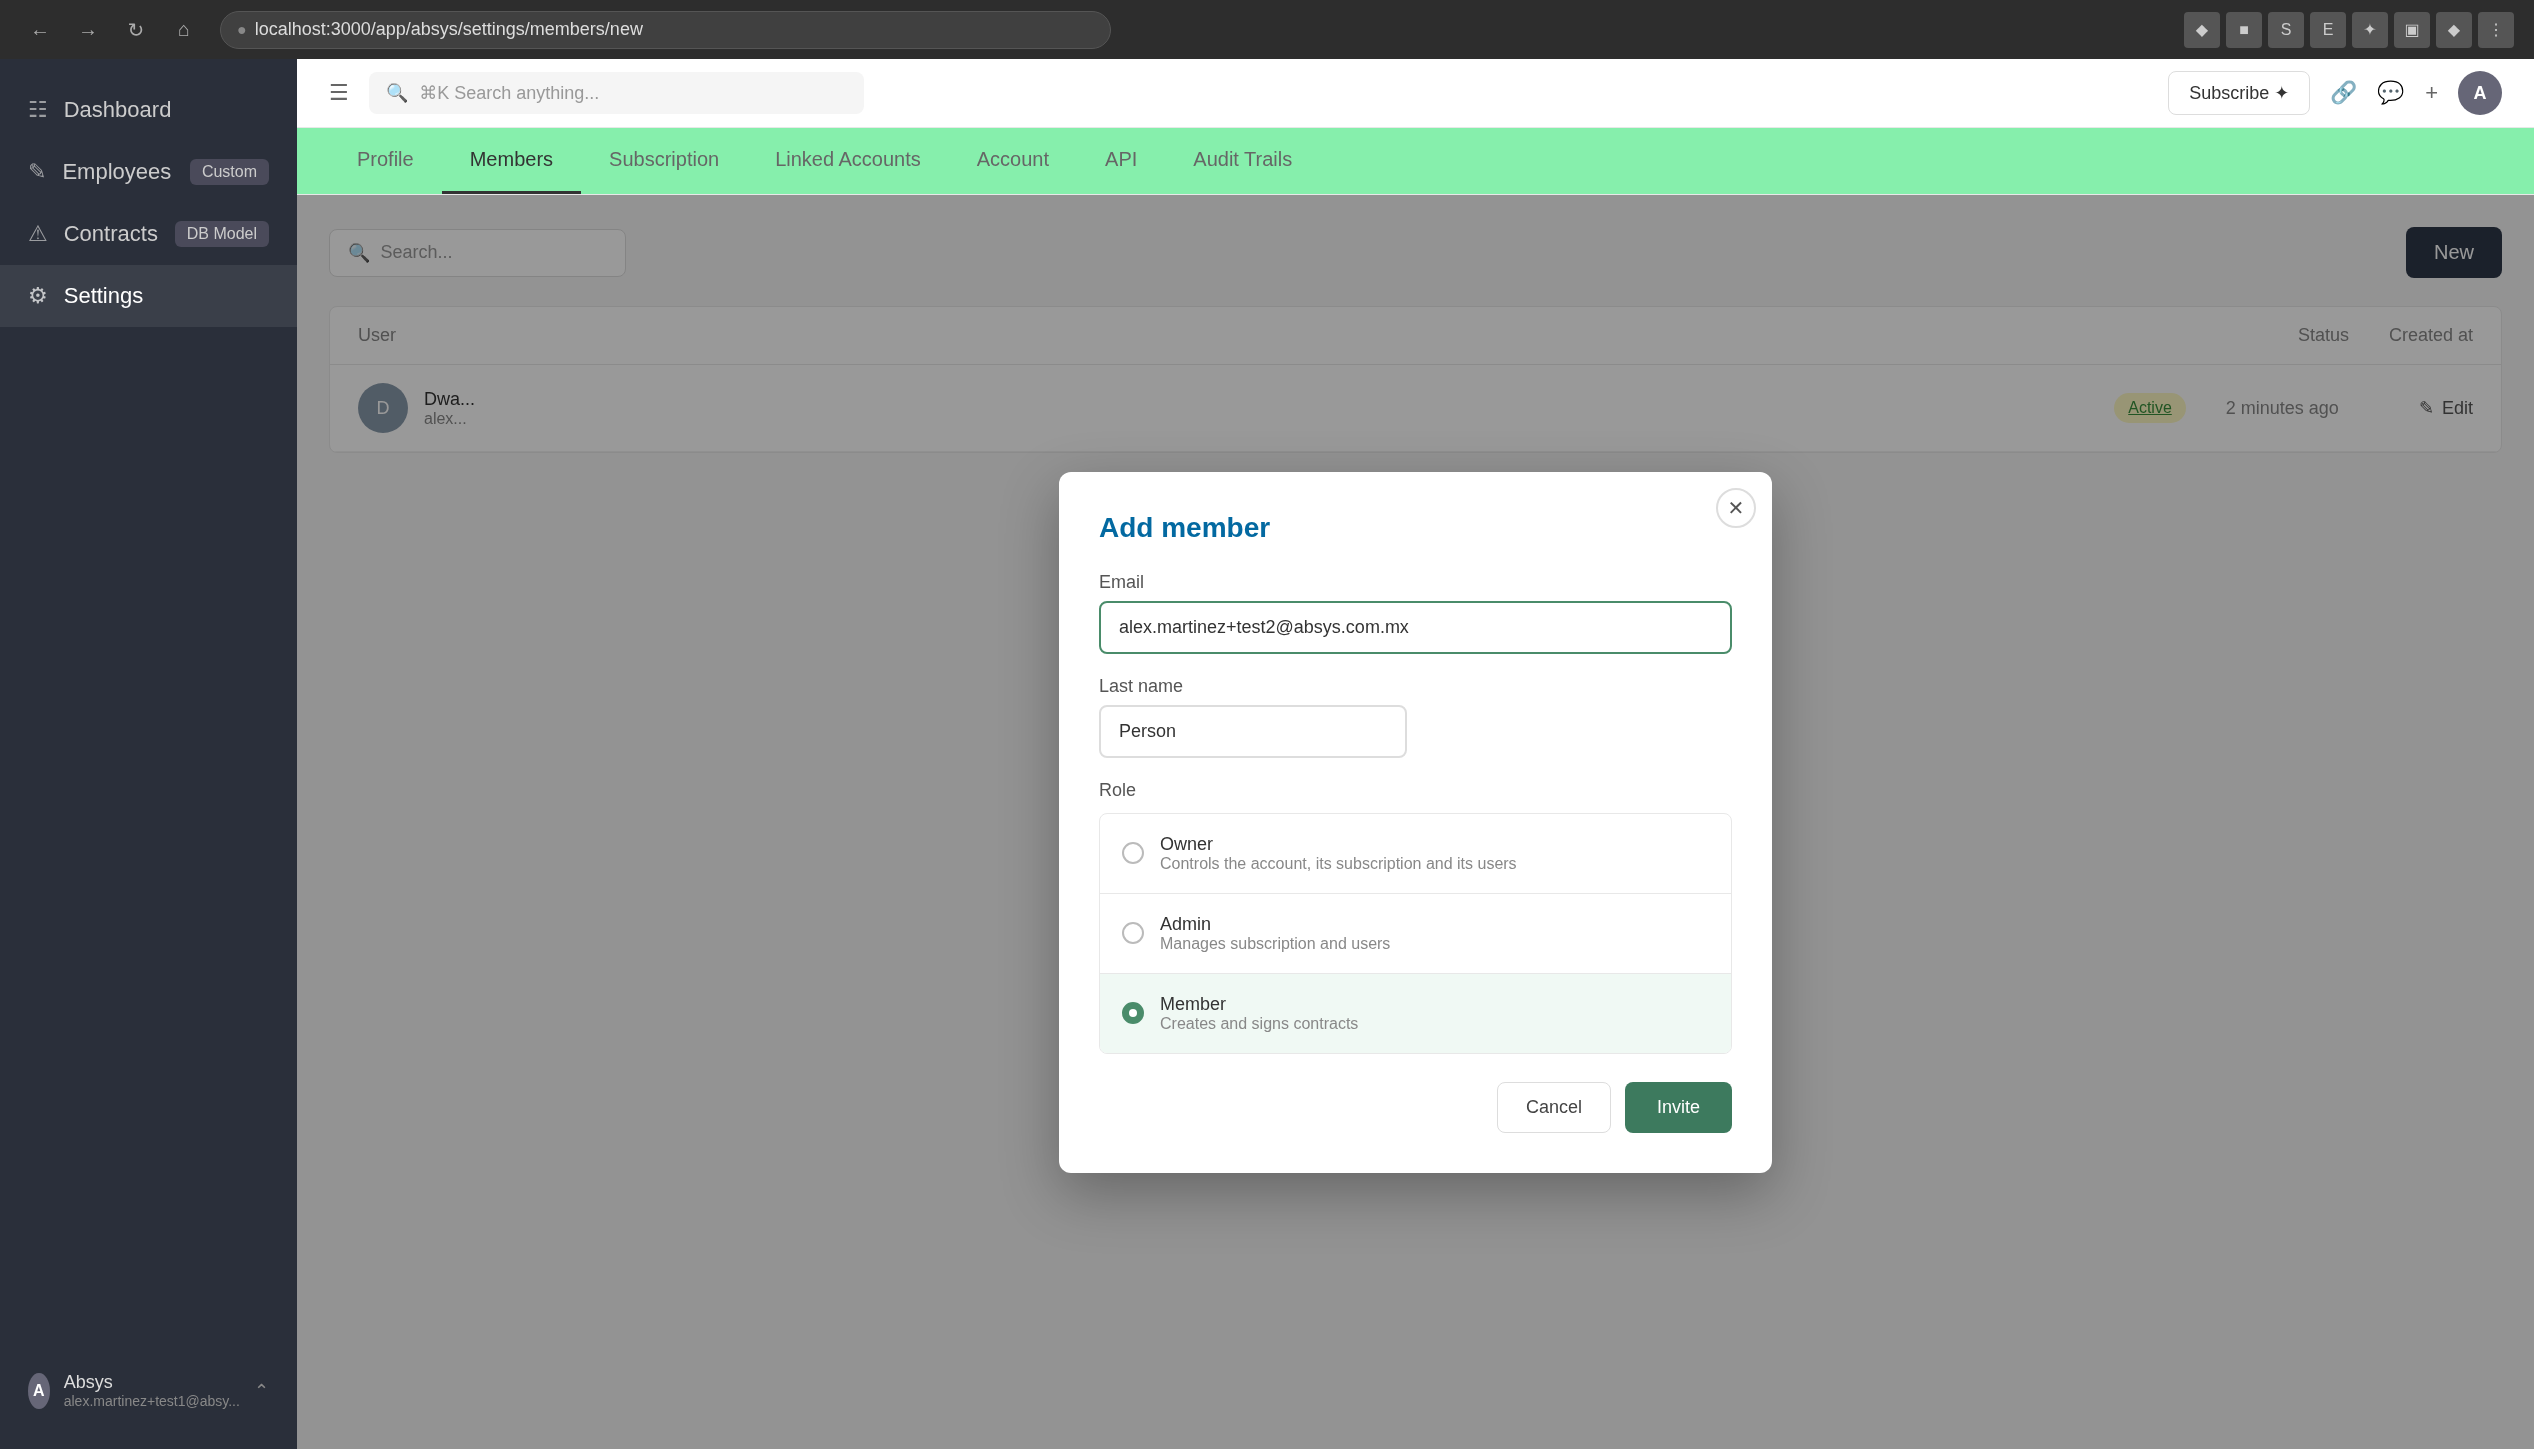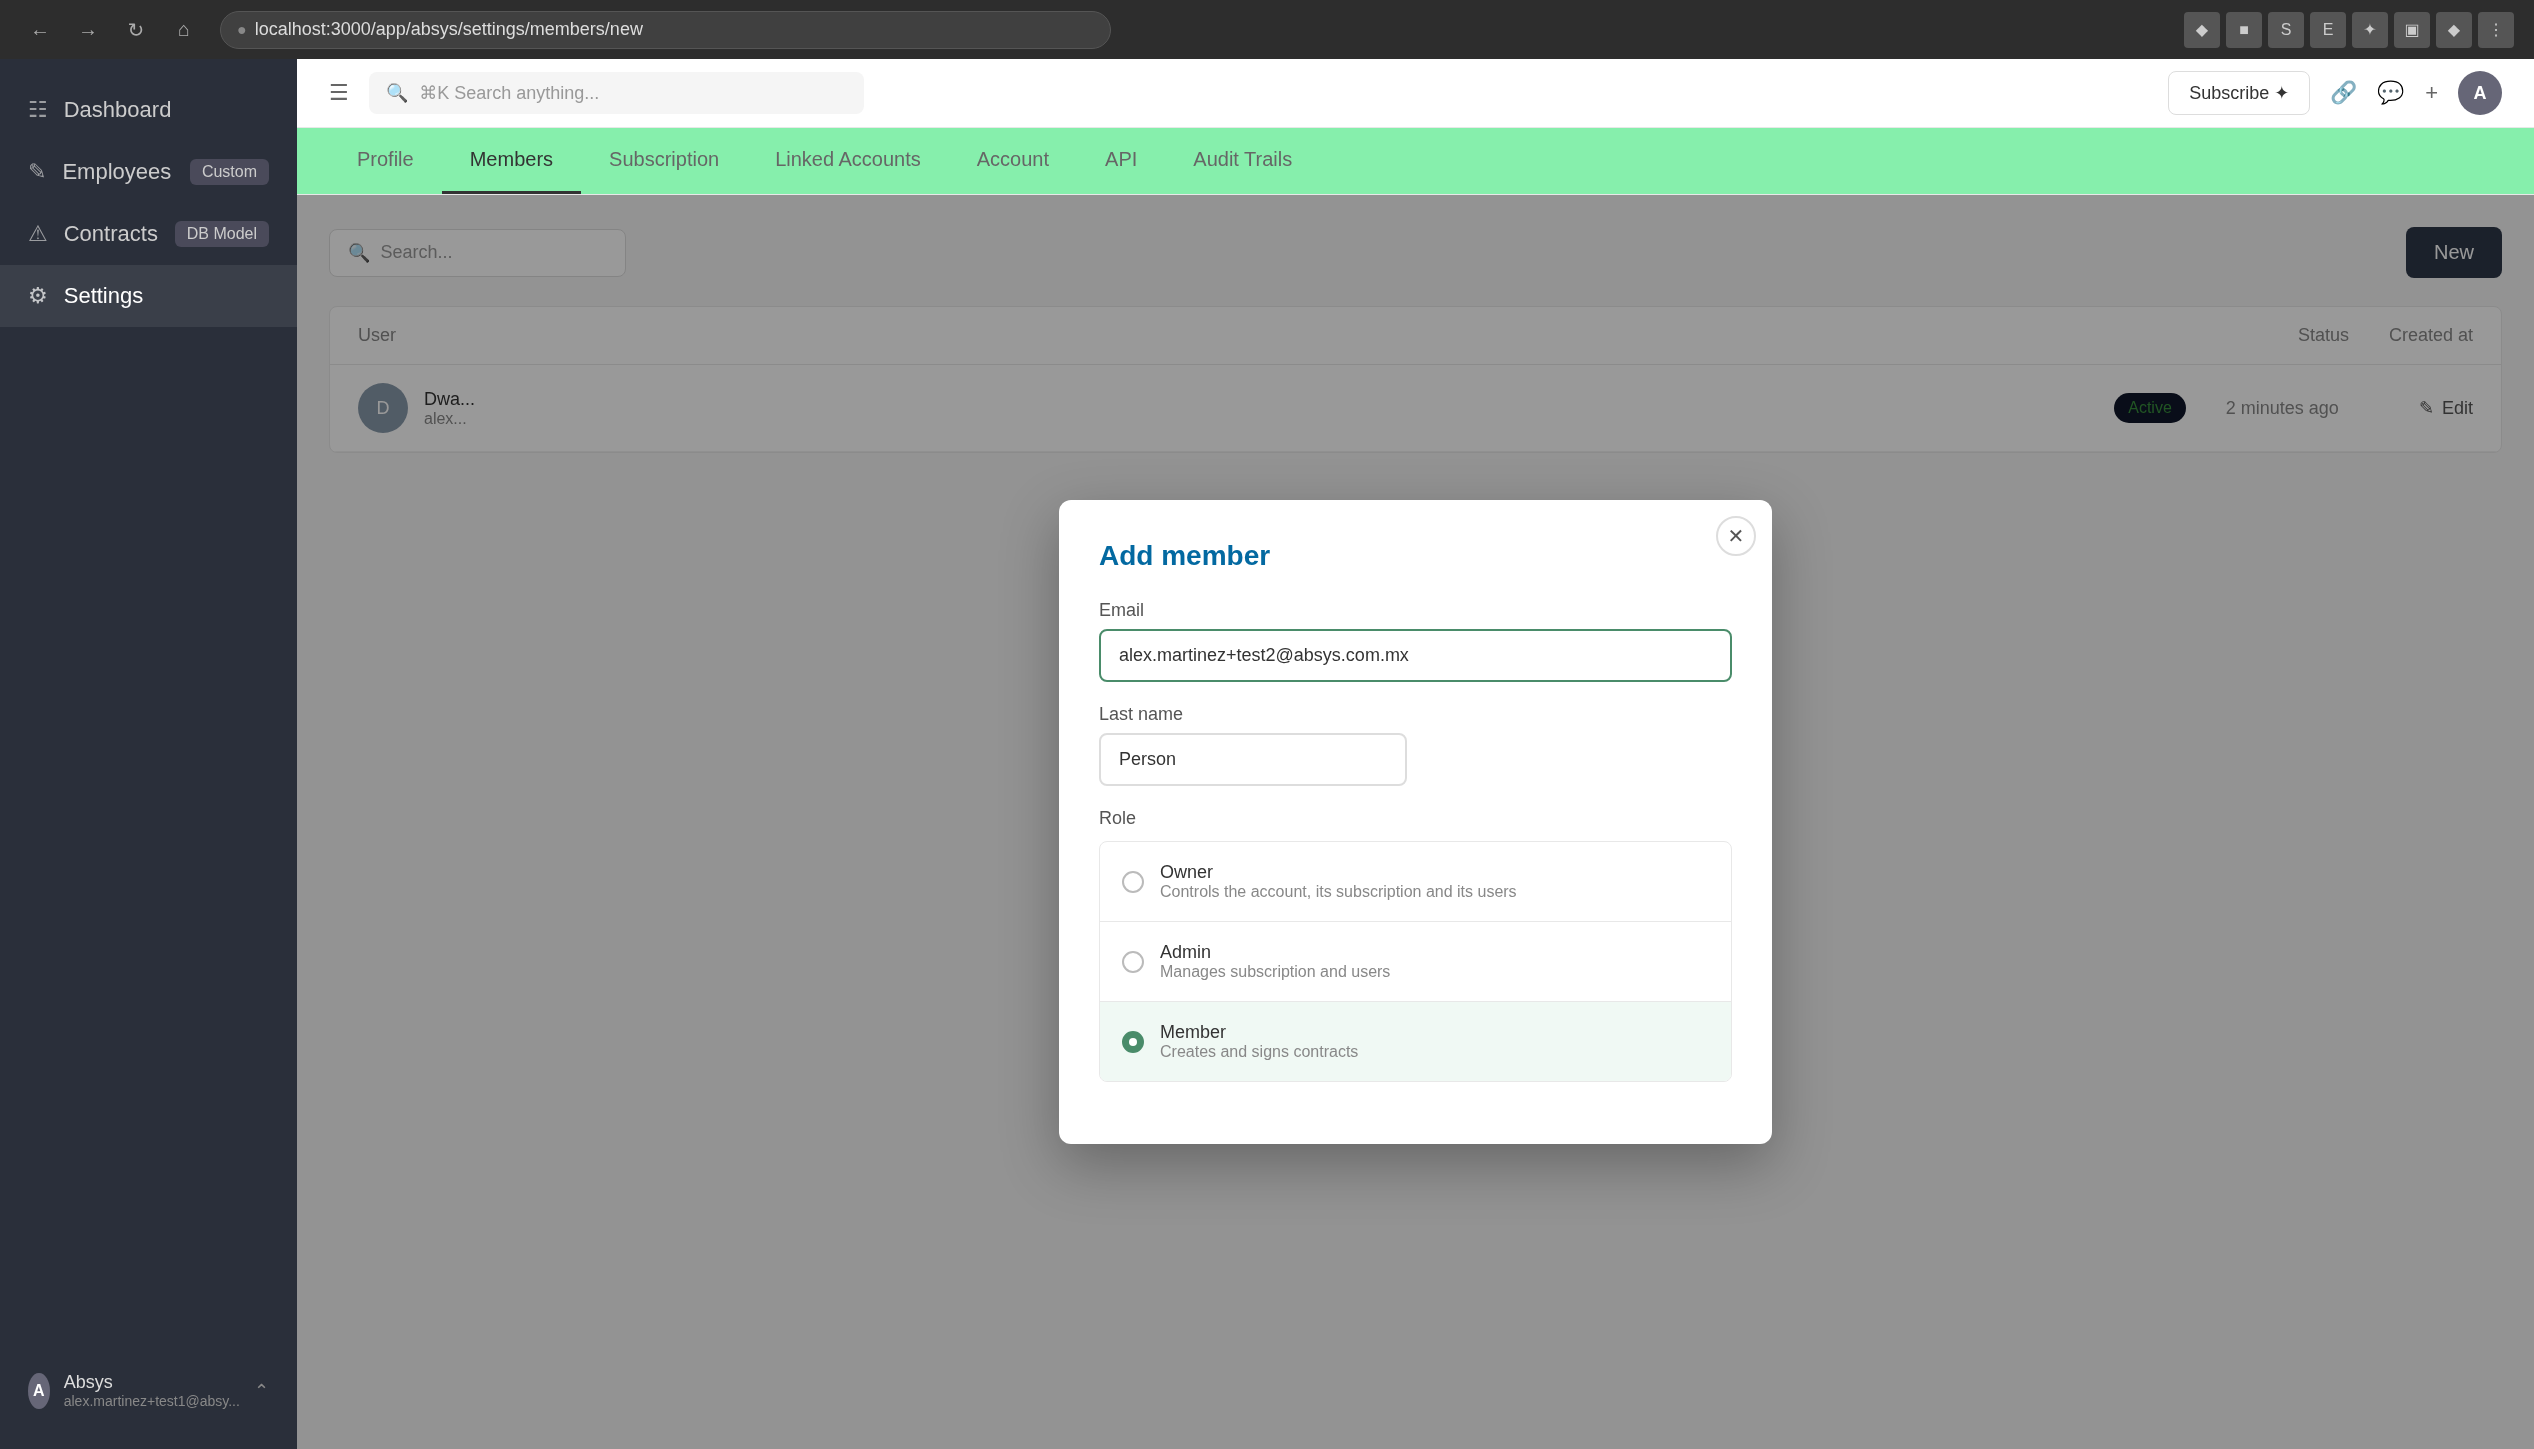--- a/index.html
+++ b/index.html
@@ -206,21 +206,21 @@
       width: 50px; height: 50px; border-radius: 50%;
       background: #8899aa; overflow: hidden;
       display: flex; align-items: center; justify-content: center; color: #fff; font-size: 18px;
     }
     .user-name { font-size: 18px; color: #333; font-weight: 500; }
     .user-email { font-size: 16px; color: #888; }
     .status-badge {
       padding: 6px 14px; border-radius: 20px;
       font-size: 16px; font-weight: 500;
     }
-    .status-active { background: #0f172a; color: #388e3c; }
+    .status-active { background: #fef9c3; color: #388e3c; text-decoration: underline; }
     .created-at { color: #888; font-size: 18px; margin: 0 40px; }
     .edit-link { color: #555; font-size: 18px; display: flex; align-items: center; gap: 8px; cursor: pointer; }
 
     
     .overlay {
       position: absolute;
       top: 0; left: 0; right: 0; bottom: 0;
       background: rgba(0,0,0,0.4);
       display: flex;
       align-items: center;
@@ -503,20 +503,24 @@
                 </div>
                 <div class="role-info">
                   <div class="role-name">Member</div>
                   <div class="role-desc">Creates and signs contracts</div>
                 </div>
               </div>
 
             </div>
           </div>
 
+          <div class="modal-actions">
+            <button class="cancel-btn">Cancel</button>
+            <button class="invite-btn">Invite</button>
+          </div>
 
         </div>
       </div>
 
     </div>
   </div>
 </div>
 
 
 </body></html>

